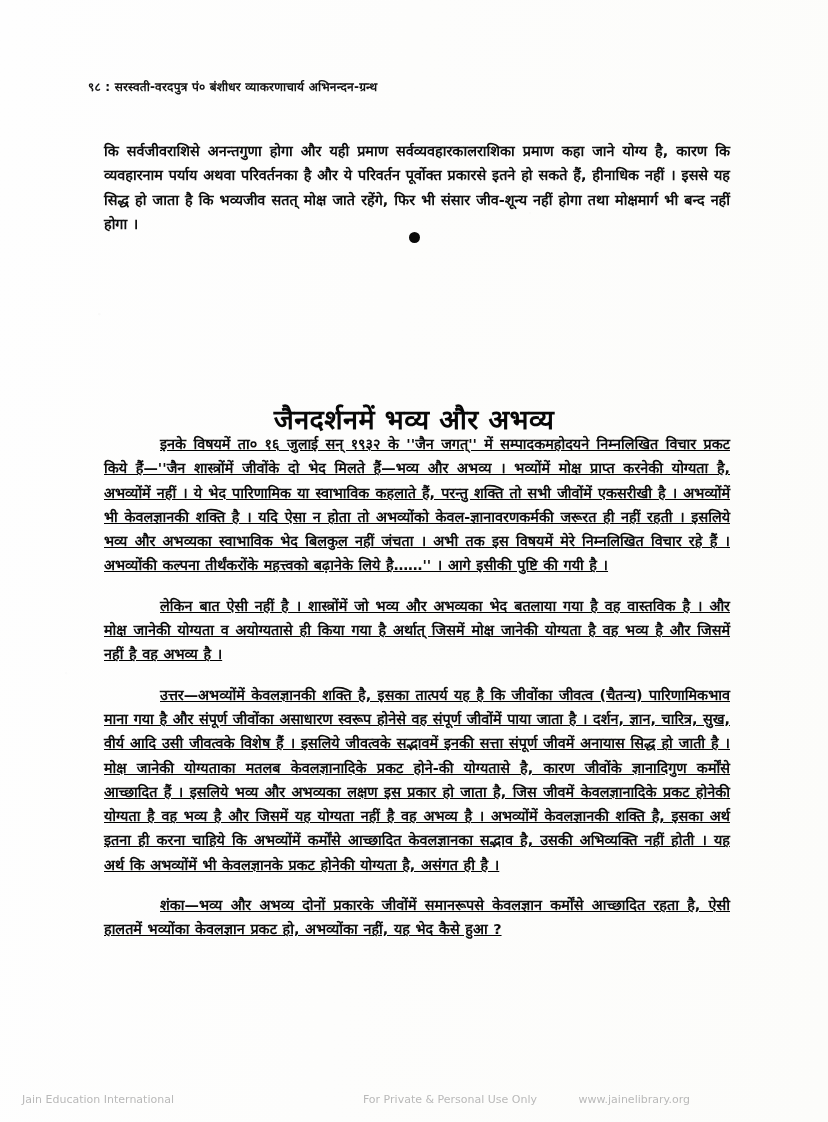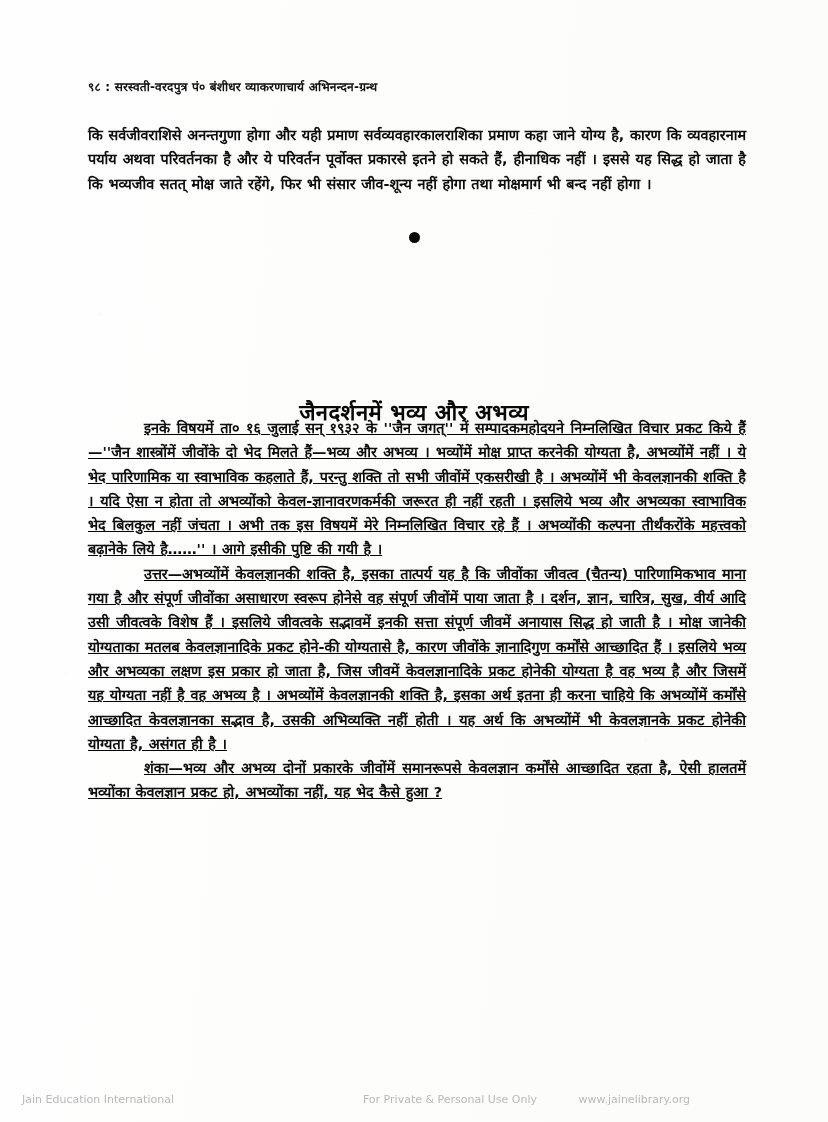--- a/index.html
+++ b/index.html
@@ -53,21 +53,21 @@
     white-space: nowrap;
   }
 
   
   .textcol {
     position: absolute;
     left: 88px;
     width: 658px;
   }
   .para {
-    margin: 0;
+    margin: 16px;
     font-family: "DejaVu Sans", "Liberation Sans", sans-serif;
     font-size: 14.4px;
     font-weight: bold;
     line-height: 24.3px;
     color: #0d0d0d;
     text-align: justify;
     text-justify: inter-word;
     word-spacing: 0.6px;
   }
   .para.indent { text-indent: 56px; }
@@ -93,21 +93,21 @@
   }
 
   
   .section-heading {
     position: absolute;
     left: 0;
     top: 378px;
     width: 828px;
     text-align: center;
     font-family: "DejaVu Sans", "Liberation Sans", sans-serif;
-    font-size: 22px;
+    font-size: 27px;
     font-weight: bold;
     letter-spacing: 0.4px;
     color: #080808;
   }
 
   
   .footer {
     position: absolute;
     left: 0;
     top: 1093px;
@@ -140,20 +140,21 @@
     </div>
 
     <div class="ornament">
       <span class="dot"></span>
     </div>
 
     <h2 class="section-heading">जैनदर्शनमें भव्य और अभव्य</h2>
 
     <div class="textcol block-2">
       <p class="para indent">इनके विषयमें ता० १६ जुलाई सन् १९३२ के ''जैन जगत्'' में सम्पादकमहोदयने निम्नलिखित विचार प्रकट किये हैं—''जैन शास्त्रोंमें जीवोंके दो भेद मिलते हैं—भव्य और अभव्य । भव्योंमें मोक्ष प्राप्त करनेकी योग्यता है, अभव्योंमें नहीं । ये भेद पारिणामिक या स्वाभाविक कहलाते हैं, परन्तु शक्ति तो सभी जीवोंमें एकसरीखी है । अभव्योंमें भी केवलज्ञानकी शक्ति है । यदि ऐसा न होता तो अभव्योंको केवल-ज्ञानावरणकर्मकी जरूरत ही नहीं रहती । इसलिये भव्य और अभव्यका स्वाभाविक भेद बिलकुल नहीं जंचता । अभी तक इस विषयमें मेरे निम्नलिखित विचार रहे हैं । अभव्योंकी कल्पना तीर्थंकरोंके महत्त्वको बढ़ानेके लिये है……'' । आगे इसीकी पुष्टि की गयी है ।</p>
+      <p class="para indent">लेकिन बात ऐसी नहीं है । शास्त्रोंमें जो भव्य और अभव्यका भेद बतलाया गया है वह वास्तविक है । और मोक्ष जानेकी योग्यता व अयोग्यतासे ही किया गया है अर्थात् जिसमें मोक्ष जानेकी योग्यता है वह भव्य है और जिसमें नहीं है वह अभव्य है ।</p>
       <p class="para indent">उत्तर—अभव्योंमें केवलज्ञानकी शक्ति है, इसका तात्पर्य यह है कि जीवोंका जीवत्व (चैतन्य) पारिणामिकभाव माना गया है और संपूर्ण जीवोंका असाधारण स्वरूप होनेसे वह संपूर्ण जीवोंमें पाया जाता है । दर्शन, ज्ञान, चारित्र, सुख, वीर्य आदि उसी जीवत्वके विशेष हैं । इसलिये जीवत्वके सद्भावमें इनकी सत्ता संपूर्ण जीवमें अनायास सिद्ध हो जाती है । मोक्ष जानेकी योग्यताका मतलब केवलज्ञानादिके प्रकट होने-की योग्यतासे है, कारण जीवोंके ज्ञानादिगुण कर्मोंसे आच्छादित हैं । इसलिये भव्य और अभव्यका लक्षण इस प्रकार हो जाता है, जिस जीवमें केवलज्ञानादिके प्रकट होनेकी योग्यता है वह भव्य है और जिसमें यह योग्यता नहीं है वह अभव्य है । अभव्योंमें केवलज्ञानकी शक्ति है, इसका अर्थ इतना ही करना चाहिये कि अभव्योंमें कर्मोंसे आच्छादित केवलज्ञानका सद्भाव है, उसकी अभिव्यक्ति नहीं होती । यह अर्थ कि अभव्योंमें भी केवलज्ञानके प्रकट होनेकी योग्यता है, असंगत ही है ।</p>
       <p class="para indent">शंका—भव्य और अभव्य दोनों प्रकारके जीवोंमें समानरूपसे केवलज्ञान कर्मोंसे आच्छादित रहता है, ऐसी हालतमें भव्योंका केवलज्ञान प्रकट हो, अभव्योंका नहीं, यह भेद कैसे हुआ ?</p>
     </div>
 
     <div class="footer">
       <span class="f-left">Jain Education International</span>
       <span class="f-center">For Private &amp; Personal Use Only</span>
       <span class="f-right">www.jainelibrary.org</span>
     </div>
 

